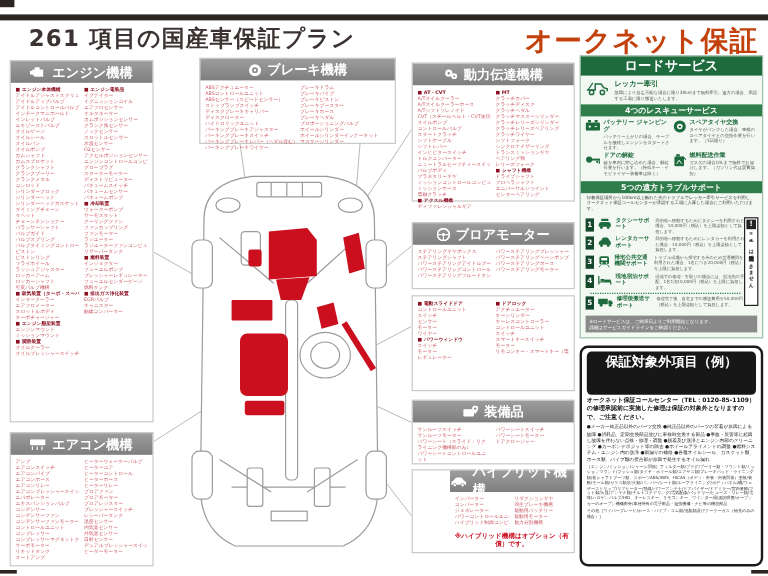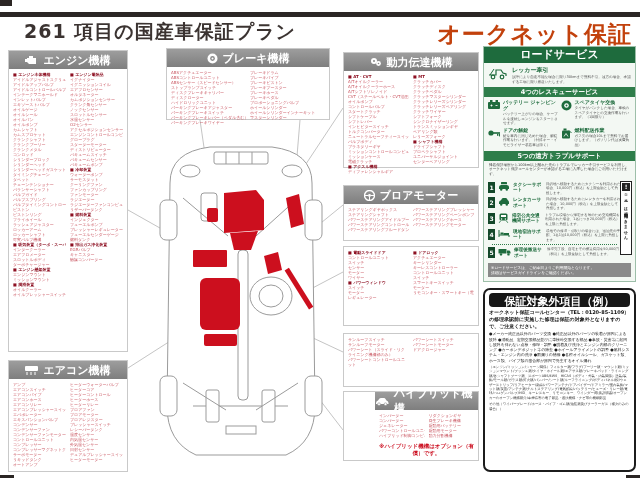--- a/index.html
+++ b/index.html
@@ -45,21 +45,21 @@
   .rs-vtab .bang{width:8px;height:8px;background:#222;color:#fff;font-size:6px;font-weight:bold;
            display:flex;align-items:center;justify-content:center;margin:1px 0;}
   .rs-vtab .vtxt{writing-mode:vertical-rl;font-size:4.2px;font-weight:bold;color:#222;letter-spacing:.5px;}
   .rs-dots{border-top:1.5px dotted #2e7d4a;margin:2px 4px;}
   .rs-foot{background:#8a8a8a;color:#fff;font-size:3.8px;line-height:1.35;margin:2px 4px;padding:2px 3px;}
 
   
   .ex{position:absolute;left:483px;top:288px;width:153px;height:184px;border:2px solid #1c1c1c;border-radius:7px;
       background:#fff;box-sizing:border-box;z-index:2;padding:2px 4px 2px 4px;}
   .ex-head{background:#171717;color:#fff;font-weight:bold;font-size:11px;text-align:center;
-           border-radius:4px;height:14px;line-height:18px;margin:1px 0 2px 0;}
+           border-radius:4px;height:36px;line-height:18px;margin:1px 0 2px 0;}
   .ex-intro{font-size:5px;font-weight:bold;color:#111;line-height:1.35;}
   .ex-b{font-size:3.9px;color:#222;line-height:1.35;margin-top:2px;}
   .ex-d{font-size:3.4px;color:#333;line-height:1.3;margin-top:2px;}
 
   .icon-svg{flex:0 0 auto;}
   svg{display:block;}
 </style>
 </head>
 <body>
 
@@ -426,20 +426,30 @@
           <div class="itm">コントロールユニット</div>
           <div class="itm">スイッチ</div>
           <div class="itm">スマートキースイッチ</div>
           <div class="itm">モーター</div>
           <div class="itm">リモコンキー・スマートキー（電池は除く）</div>
         </div>
     </div>
   </div>
 
   <div class="panel" style="left:343px;top:333px;width:136px;height:54px;">
+    <div class="phead">
+      <span class="icon-svg">
+        <svg width="13" height="10" viewBox="0 0 13 10">
+            <rect x="0" y="3" width="9" height="6" rx="1" fill="#fff"></rect>
+            <path fill="#fff" d="M10,0 a2.5,2.5 0 0 1 2.5,2.5 q0,2 -2.5,4.5 q-2.5,-2.5 -2.5,-4.5 A2.5,2.5 0 0 1 10,0 Z"></path>
+            <circle cx="10" cy="2.5" r="1" fill="#8c8c8c"></circle>
+          </svg>
+      </span>
+      <span>装備品</span>
+    </div>
     <div class="cols wrapit">
       <div class="col">
           <div class="itm">サンルーフスイッチ</div>
           <div class="itm">サンルーフモーター</div>
           <div class="itm">パワーシート（スライド・リクライニング機構部のみ）</div>
           <div class="itm">パワーシートコントロールユニット</div>
         </div>
       <div class="col">
           <div class="itm">パワーシートスイッチ</div>
           <div class="itm">パワーシートモーター</div>

